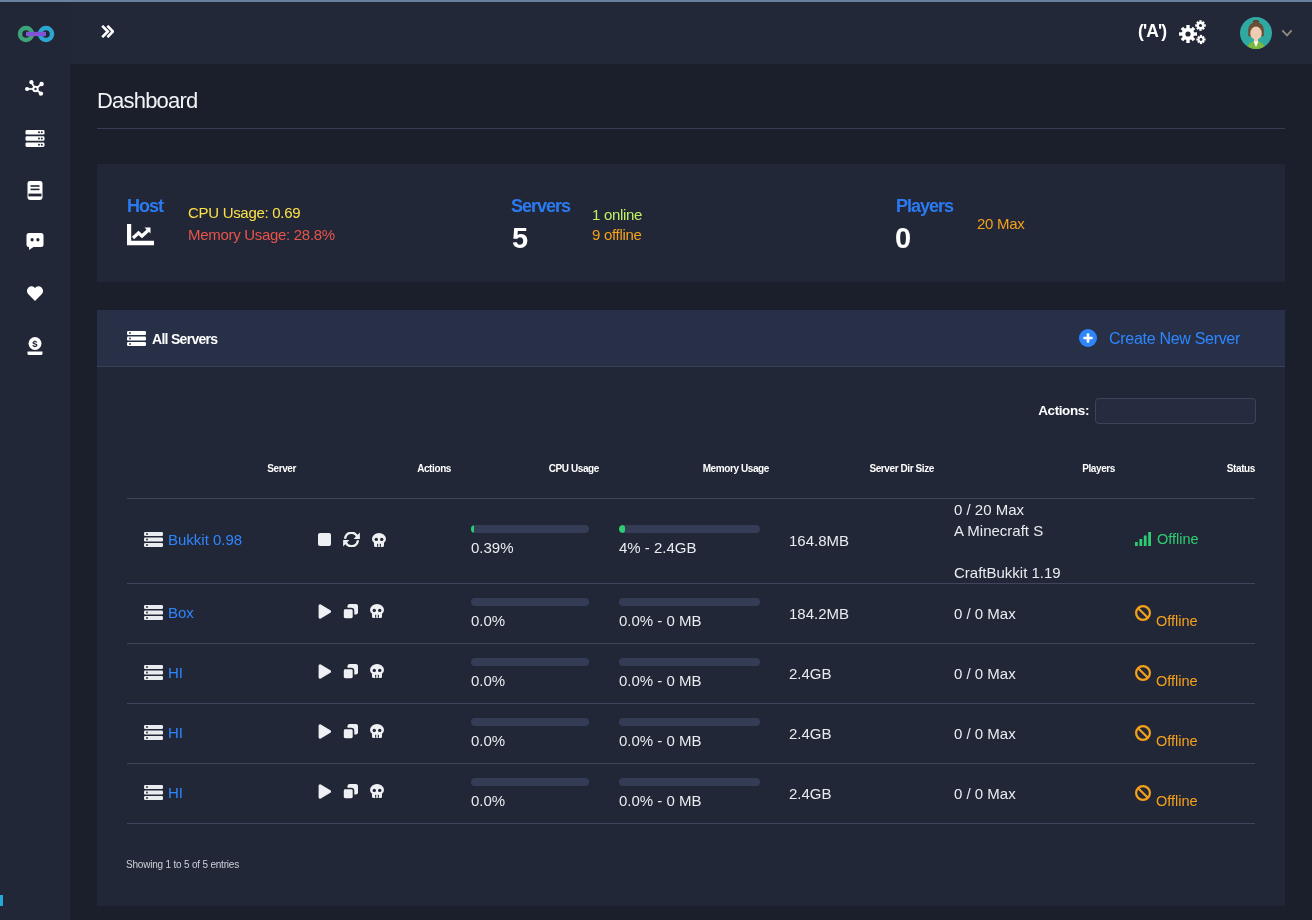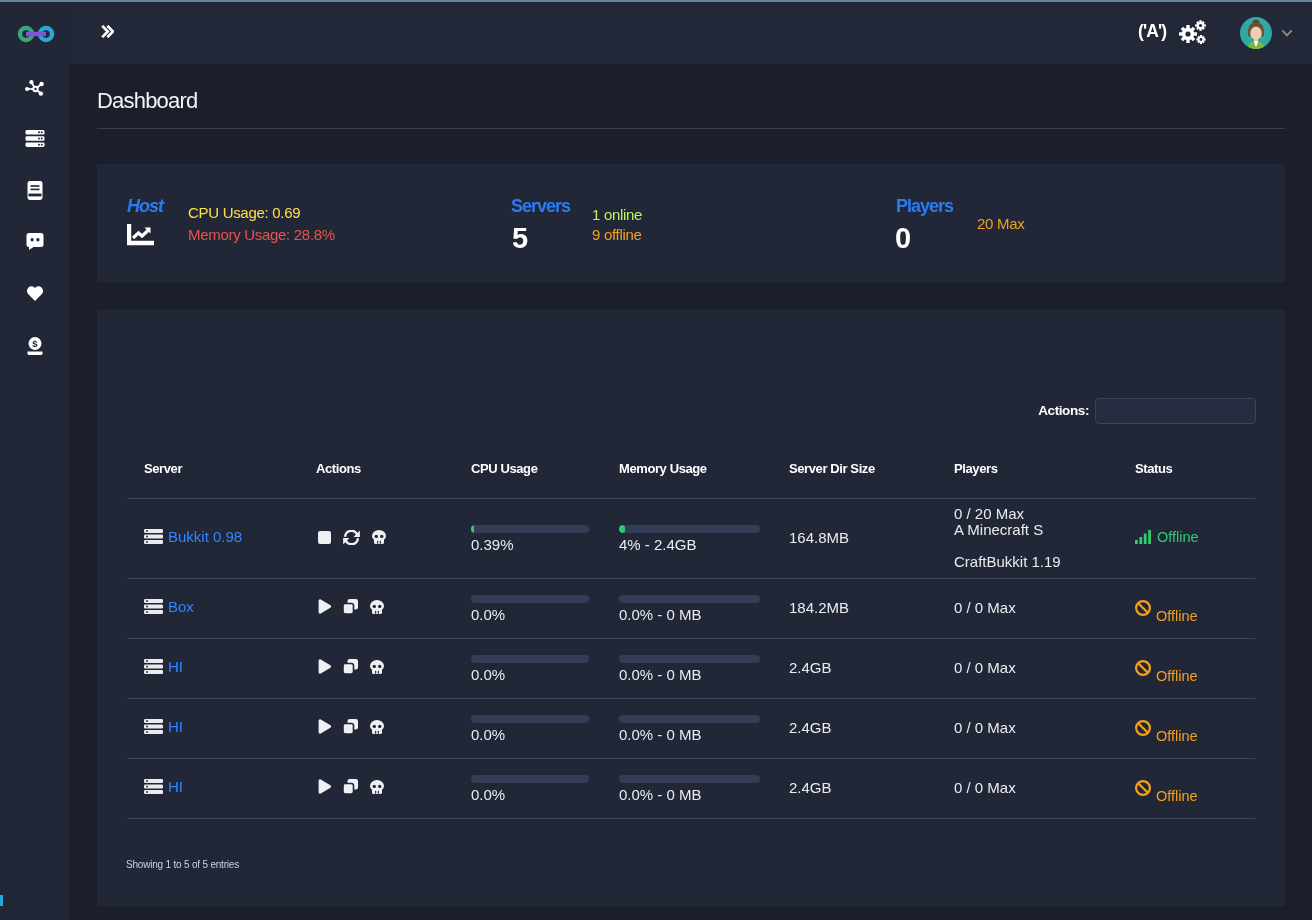--- a/index.html
+++ b/index.html
@@ -25,22 +25,22 @@
 
   .card { position:absolute; left:97px; top:310px; width:1188px; height:596px; background:#222737; }
   .card-header { position:absolute; top:0; left:0; width:100%; height:57px; background:#283048; border-bottom:1px solid #3b4258; }
   .ch-title { position:absolute; left:55px; top:21px; font-size:14px; letter-spacing:-0.7px; font-weight:bold; color:#fff; }
   .ch-create { position:absolute; right:45px; top:20px; font-size:16px; letter-spacing:-0.3px; color:#2e86ff; }
 
   .search-label { position:absolute; left:892px; width:100px; text-align:right; top:93px; font-size:13.5px; letter-spacing:-0.4px; font-weight:bold; color:#fff; }
   .search-input { position:absolute; left:998px; top:88px; width:161px; height:26px; background:#262c3f; border:1px solid #3d4459; border-radius:4px; }
 
   table.srv { position:absolute; left:30px; top:130px; width:1128px; border-collapse:collapse; table-layout:fixed; }
-  table.srv th { text-align:left; font-size:13px; letter-spacing:-0.4px; color:#fff; padding:0 0 0 20px; font-weight:bold; }
-  table.srv td { padding:0 0 0 20px; font-size:15px; line-height:16px; color:#e9ecef; vertical-align:middle; border-top:1px solid #3e455c; }
+  table.srv th { text-align:right; font-size:10px; letter-spacing:-0.4px; color:#fff; padding:0 0 0 20px; font-weight:bold; }
+  table.srv td { padding:0 0 0 20px; font-size:15px; line-height:21px; color:#e9ecef; vertical-align:middle; border-top:1px solid #3e455c; }
   table.srv tr.last td { border-bottom:1px solid #3e455c; }
   .bar { height:8px; background:#353c55; border-radius:4px; position:relative; overflow:hidden; margin:2px 0 4px 0; }
   .bar .fill { position:absolute; left:0; top:0; bottom:0; background:#2ecc71; border-radius:4px; }
   a.slink { color:#2e86ff; text-decoration:none; }
   .srvcell { display:inline-flex; align-items:center; gap:5px; }
   table.srv td:first-child, table.srv th:first-child { padding-left:17px; }
   .acticons { display:inline-flex; align-items:center; gap:12px; margin-left:2px; }
   .on { color:#2ecc71; } .off { color:#f3a11b;margin-top:16px; }
   .statcell { display:inline-flex; align-items:center; gap:5px; font-size:14.5px; }
   .players1 { line-height:14px; }
@@ -188,40 +188,61 @@
   </g>
 </svg>
 <svg class="chev" width="12" height="9" viewBox="0 0 12 9">
   <path d="M1.3 1.3 L6 6.3 L10.7 1.3" fill="none" stroke="#8d8a80" stroke-width="1.9"></path>
 </svg>
 
 <h1 class="dash">Dashboard</h1>
 <div class="hr1"></div>
 
 <div class="statpanel">
-  <div class="stat-label" style="left:30px; top:32px;font-style:italic;">Host</div>
+  <div class="stat-label" style="left:30px; top:32px;">Host</div>
   <svg class="abs" style="left:30px; top:60px;" width="27" height="23" viewBox="0 0 27 23">
     <path d="M2 0 V19 H27" stroke="#fff" stroke-width="4.4" fill="none"></path>
     <path d="M6 14 L11.5 9 L15 12 L21 6.5" stroke="#fff" stroke-width="3.2" fill="none"></path>
     <path d="M17.5 3.5 h6 v6 z" fill="#fff"></path>
   </svg>
   <div class="stat-sm" style="left:91px; top:40px; color:#fde047;">CPU Usage: 0.69</div>
   <div class="stat-sm" style="left:91px; top:62px; color:#e8544a;">Memory Usage: 28.8%</div>
 
   <div class="stat-label" style="left:414px; top:32px;">Servers</div>
   <div class="stat-big" style="left:415px; top:58px;">5</div>
   <div class="stat-sm" style="left:495px; top:42px; color:#bef264;">1 online</div>
   <div class="stat-sm" style="left:495px; top:62px; color:#f3a11b;">9 offline</div>
 
   <div class="stat-label" style="left:799px; top:32px;">Players</div>
   <div class="stat-big" style="left:798px; top:58px;">0</div>
   <div class="stat-sm" style="left:880px; top:51px; color:#f3a11b;">20 Max</div>
 </div>
 
 <div class="card">
+  <div class="card-header">
+    <svg class="abs" style="left:30px; top:21px;" width="19" height="15" viewBox="0 0 19 15">
+      <g fill="#fff">
+        <rect x="0" y="0" width="19" height="4" rx="1.2"></rect>
+        <rect x="0" y="5.5" width="19" height="4" rx="1.2"></rect>
+        <rect x="0" y="11" width="19" height="4" rx="1.2"></rect>
+      </g>
+      <g fill="#283048">
+        <circle cx="3" cy="2" r="0.9"></circle>
+          <circle cx="3" cy="7.5" r="0.9"></circle>
+          <circle cx="3" cy="13" r="0.9"></circle>
+      </g>
+    </svg>
+    <div class="ch-title">All Servers</div>
+    <svg class="abs" style="left:982px; top:19px;" width="18" height="18" viewBox="0 0 18 18">
+      <circle cx="9" cy="9" r="9" fill="#2e86ff"></circle>
+      <rect x="4.2" y="7.7" width="9.6" height="2.6" rx="1" fill="#fff"></rect>
+      <rect x="7.7" y="4.2" width="2.6" height="9.6" rx="1" fill="#fff"></rect>
+    </svg>
+    <div class="ch-create">Create New Server</div>
+  </div>
   <div class="search-label">Actions:</div>
   <div class="search-input"></div>
 
   <table class="srv">
     <colgroup>
         <col style="width:169px">
         <col style="width:155px">
         <col style="width:148px">
         <col style="width:170px">
         <col style="width:165px">

